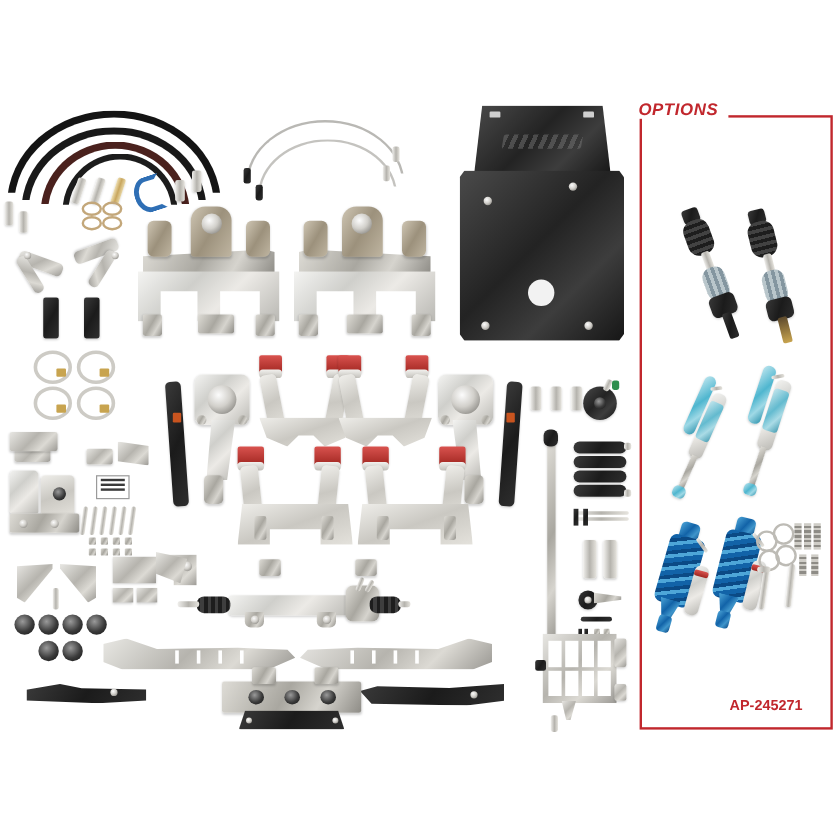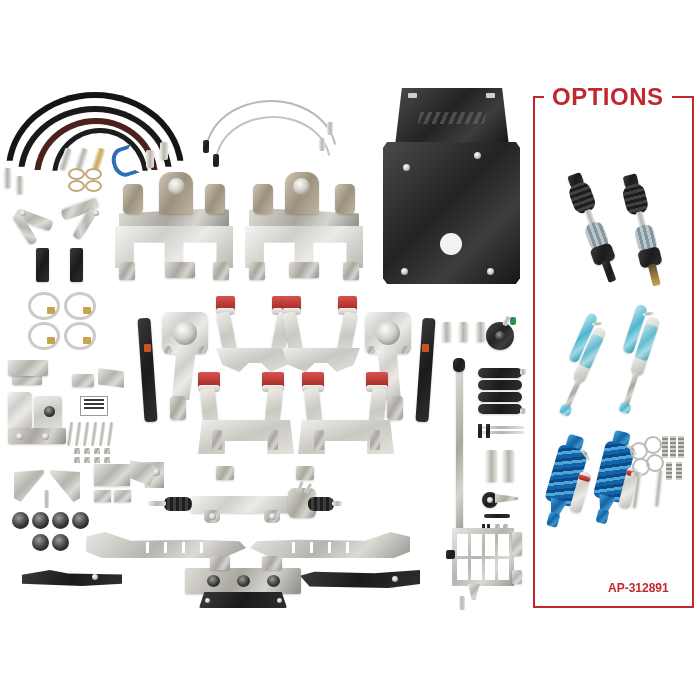--- a/index.html
+++ b/index.html
@@ -478,22 +478,22 @@
                 clip-path:polygon(6% 0,94% 0,100% 100%,0 100%);border-radius:2px;"></div>
     <div class="hole" style="position:absolute;left:20px;top:30px;width:5px;height:5px;"></div>
     <div class="hole" style="position:absolute;left:92px;top:30px;width:5px;height:5px;"></div>
   </div>
 
   <div class="part alu-d shade" style="left:210px;top:556px;width:20px;height:14px;border-radius:2px;"></div>
   <div class="part alu-d shade" style="left:262px;top:556px;width:20px;height:14px;border-radius:2px;"></div>
   <div class="part fitting" style="left:459px;top:596px;width:6px;height:14px;"></div>
 
   <div id="options-box" style="left:533px;top:96px;width:157px;height:508px;"></div>
-  <div id="options-title" style="left:544px;top:83px;font-size:24px;">OPTIONS</div>
-  <div id="part-number" style="left:608px;top:581px;font-size:12px;">AP-312891</div>
+  <div id="options-title" style="left:524px;top:83px;font-size:14px;font-style:italic;">OPTIONS</div>
+  <div id="part-number" style="left:608px;top:581px;font-size:12px;">AP-245271</div>
 
   <div class="part" style="left:556px;top:168px;width:120px;height:124px;">
 
     <div style="position:absolute;left:6px;top:0;width:56px;height:120px;transform:rotate(-20deg);">
       <div class="blk-s shade" style="position:absolute;left:24px;top:4px;width:14px;height:12px;border-radius:3px;"></div>
       <div class="bellow-v" style="position:absolute;left:20px;top:14px;width:22px;height:30px;border-radius:9px;"></div>
       <div class="fitting" style="position:absolute;left:28px;top:42px;width:7px;height:18px;"></div>
       <div class="bellow-g" style="position:absolute;left:22px;top:56px;width:19px;height:28px;border-radius:8px;"></div>
       <div class="blk-s shade" style="position:absolute;left:20px;top:80px;width:22px;height:18px;border-radius:5px;"></div>
       <div class="blk-s" style="position:absolute;left:27px;top:96px;width:8px;height:22px;border-radius:2px;"></div>

